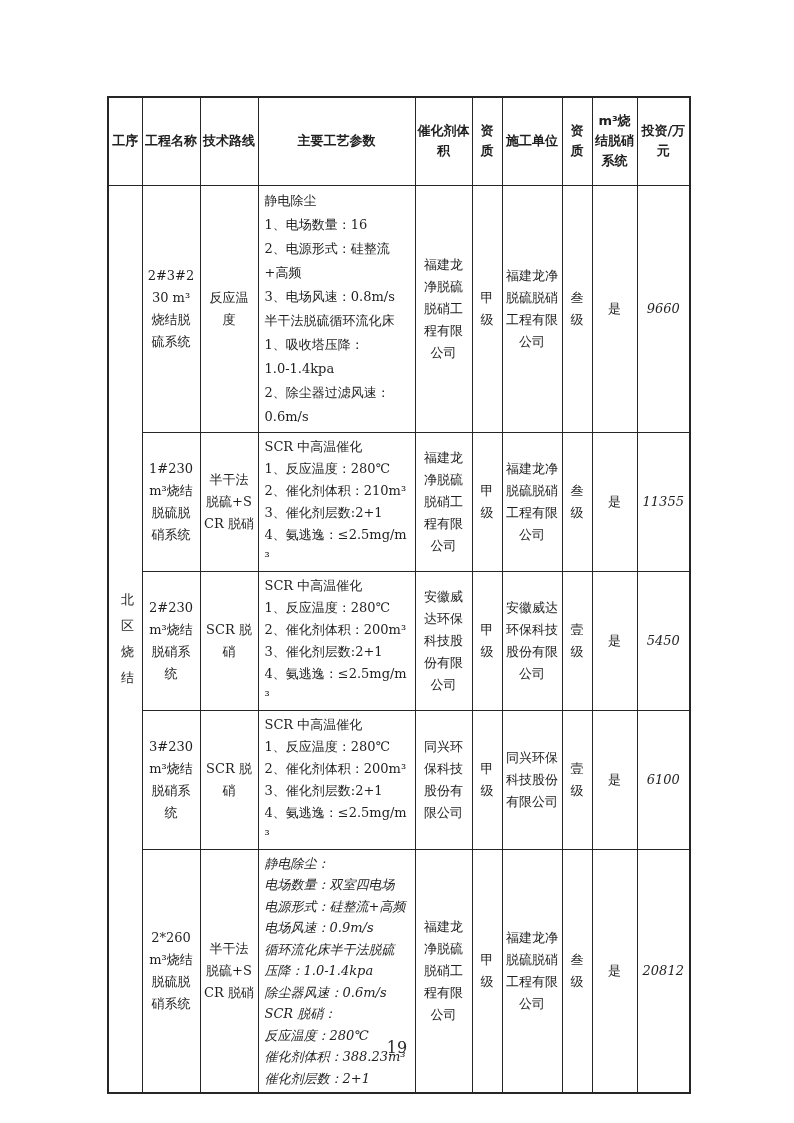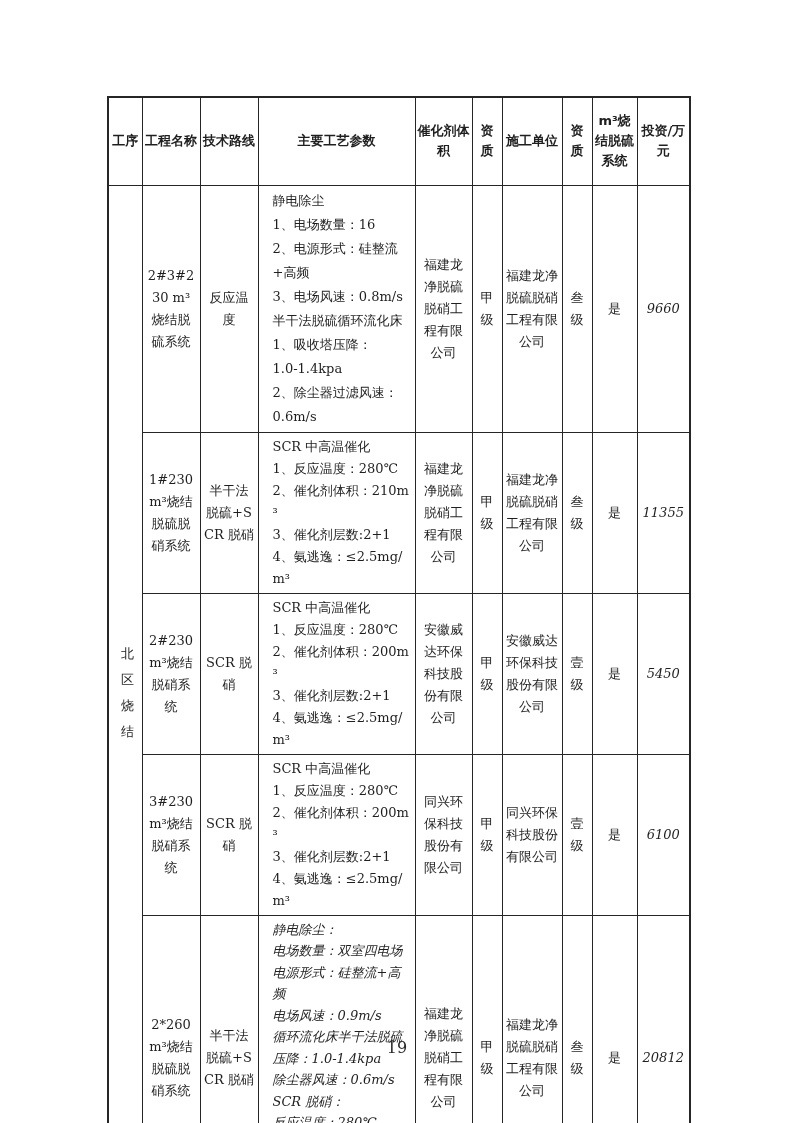--- a/index.html
+++ b/index.html
@@ -38,21 +38,21 @@
   tr.r2 { height:113px; }
   tr.r3 { height:107px; }
   tr.r4 { height:110px; }
   tr.r5 { height:238px; }
   td.proc-cell { padding:12px; }
   .vert-text { width:1em; margin:0 auto; line-height:26px; }
   td.params-cell {
     text-align:left;
     white-space:pre-line;
     line-height:24px;
-    padding:3px 4px 3px 14px;
+    padding:3px 4px 3px 6px;
   }
   tr.r2 td.params-cell, tr.r3 td.params-cell, tr.r4 td.params-cell { line-height:22px; }
   tr.r5 td.params-cell { line-height:21.5px;font-style:italic; }
   td.name-cell, td.route-cell, td.unit-cell, td.qual-cell, td.meets-cell { line-height:22px; }
   td.invest-cell { line-height:22px;font-style:italic; }
   .page-number {
     position:absolute;
     top:1038px; left:0; right:0;
     text-align:center;
     font-size:16px;
@@ -79,21 +79,21 @@
     <thead>
       <tr class="header-row">
         <th>工序</th>
         <th>工程名称</th>
         <th>技术路线</th>
         <th>主要工艺参数</th>
         <th>催化剂体积</th>
         <th>资质</th>
         <th>施工单位</th>
         <th>资质</th>
-        <th>m³烧结脱硫系统</th>
+        <th>m³烧结脱硝系统</th>
         <th>投资/万元</th>
       </tr>
     </thead>
     <tbody>
       <tr class="r1">
         <td class="proc-cell" rowspan="5">
           <div class="vert-text">北区烧结</div>
         </td>
         <td class="name-cell">2#3#230 m³烧结脱硫系统</td>
         <td class="route-cell">反应温度</td>

